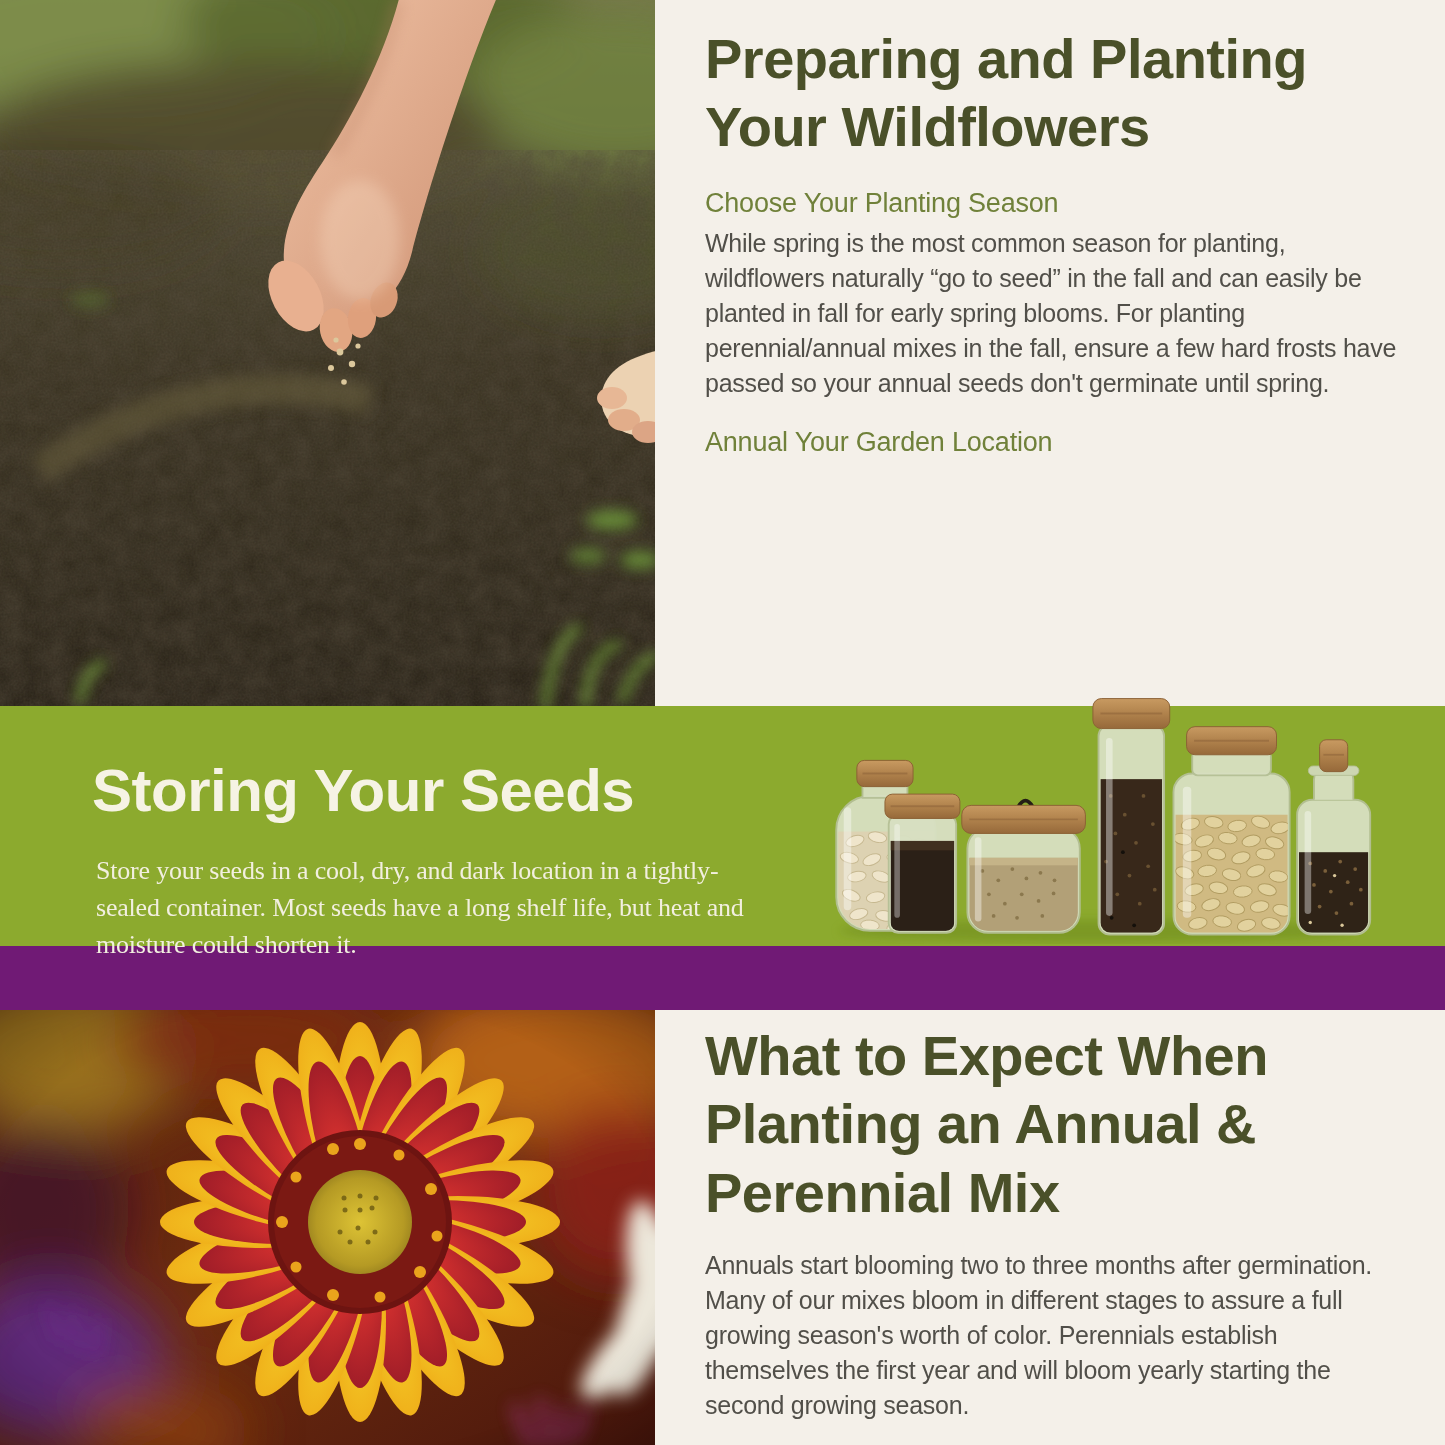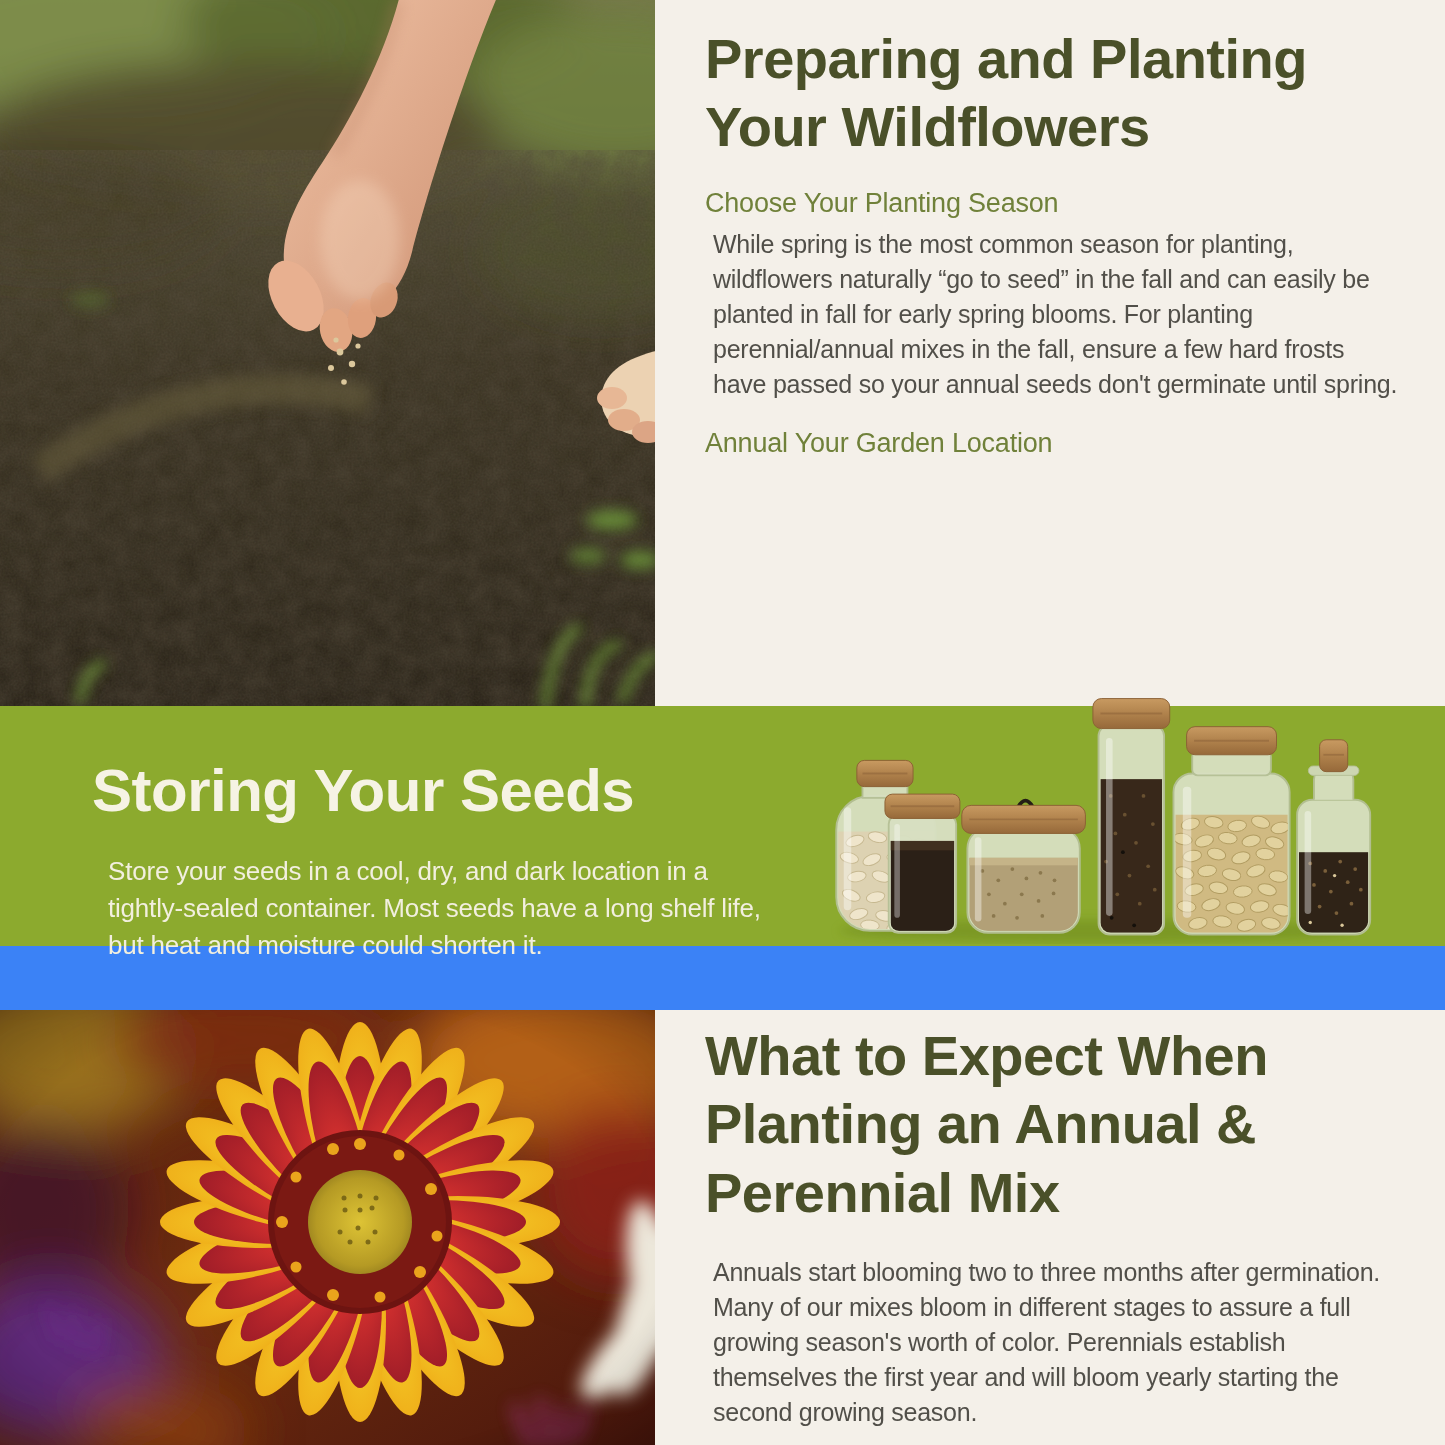--- a/index.html
+++ b/index.html
@@ -1,55 +1,55 @@
 <!DOCTYPE html>
 <html><head>
 <meta charset="utf-8">
 <style>
   html,body{margin:0;padding:0;background:#ffffff;}
   .canvas{
     position:relative;width:1445px;height:1445px;overflow:hidden;
-    background:#3b82f6;font-family:"Liberation Sans",sans-serif;
+    background:#701a75;font-family:"Liberation Sans",sans-serif;
     -webkit-font-smoothing:antialiased;
   }
   .photo{position:absolute;overflow:hidden;}
   .photo svg{display:block;width:100%;height:100%;}
   #soil-photo{left:0;top:0;width:655px;height:706px;}
   #flower-photo{left:0;top:1010px;width:655px;height:435px;}
 
   .panel{position:absolute;left:655px;width:790px;background:#f4f0e9;box-sizing:border-box;}
   #panel-top{top:0;height:706px;padding:25px 38px 0 50px;}
   #panel-bottom{top:1010px;height:435px;padding:12px 38px 0 50px;}
 
   .headline{
     font-size:56px;line-height:1.22;font-weight:700;color:#4a5029;
     letter-spacing:-0.5px;margin:0;max-width:700px;
   }
-  #panel-bottom .headline{max-width:620px;margin-bottom:28px;}
+  #panel-bottom .headline{max-width:620px;margin-bottom:21px;}
   .subhead{
     font-size:27px;font-weight:400;color:#70813a;
     margin:26px 0 7px;letter-spacing:-0.2px;
   }
   .copy{
-    font-size:25px;line-height:1.4;color:#514f49;margin:8px;
+    font-size:25px;line-height:1.4;color:#514f49;margin:0;
     max-width:718px;letter-spacing:-0.25px;
   }
   #panel-top .headline{margin-bottom:6px;}
 
   #banner{
     position:absolute;left:0;top:706px;width:1445px;height:240px;
     background:#8caa2e;
   }
   .banner-text{position:absolute;left:92px;top:50px;}
   .banner-title{
     font-size:60px;font-weight:700;color:#f6f3e4;margin:0;letter-spacing:-0.5px;
   }
   .banner-copy{
-    font-size:26px;line-height:1.42;color:#f2efdf;margin:28px 16px 0;
-    max-width:655px;letter-spacing:-0.2px;
+    font-size:26px;line-height:1.42;color:#f2efdf;margin:28px 4px 0;
+    max-width:655px;letter-spacing:-0.2px;font-family:Liberation Serif, serif;
   }
   #jars-photo{
     position:absolute;right:72px;bottom:2px;width:548px;height:266px;
   }
   #jars-photo svg{display:block;width:100%;height:100%;}
 </style>
 </head>
 <body>
 
 <div class="canvas">

